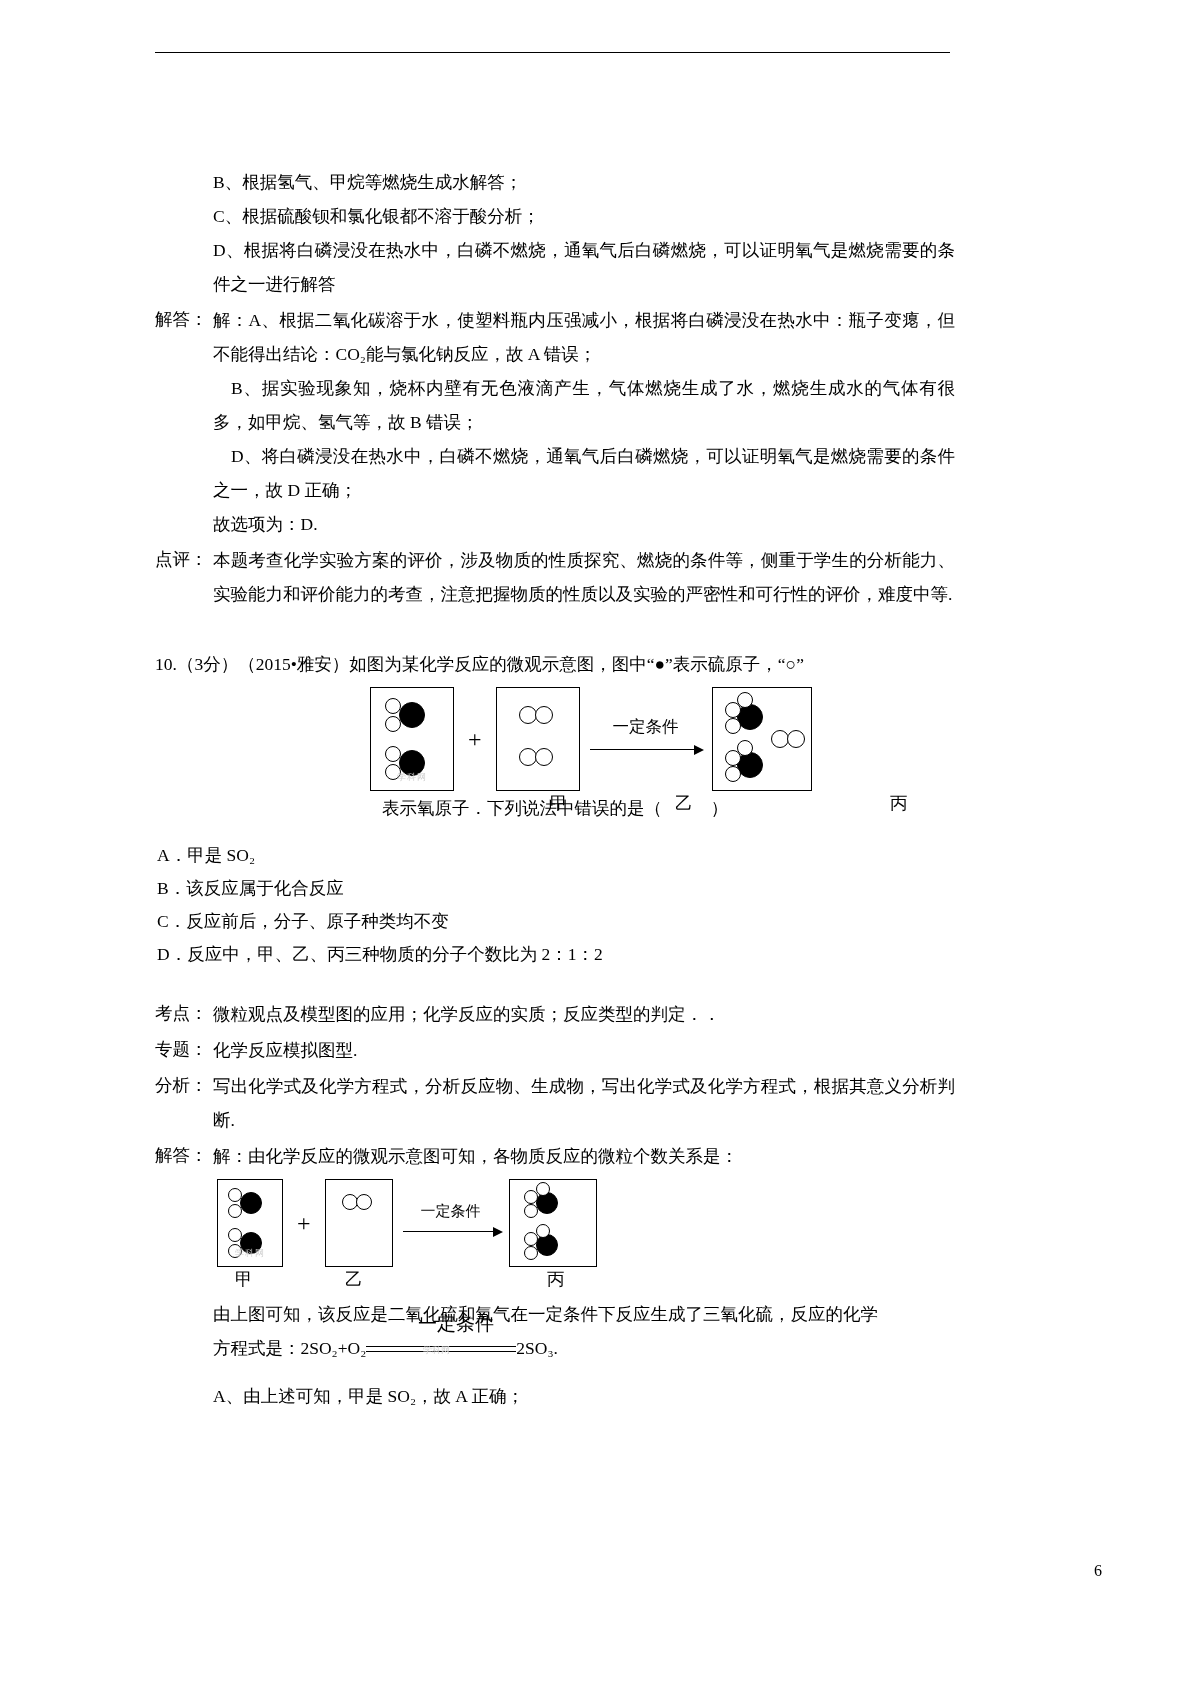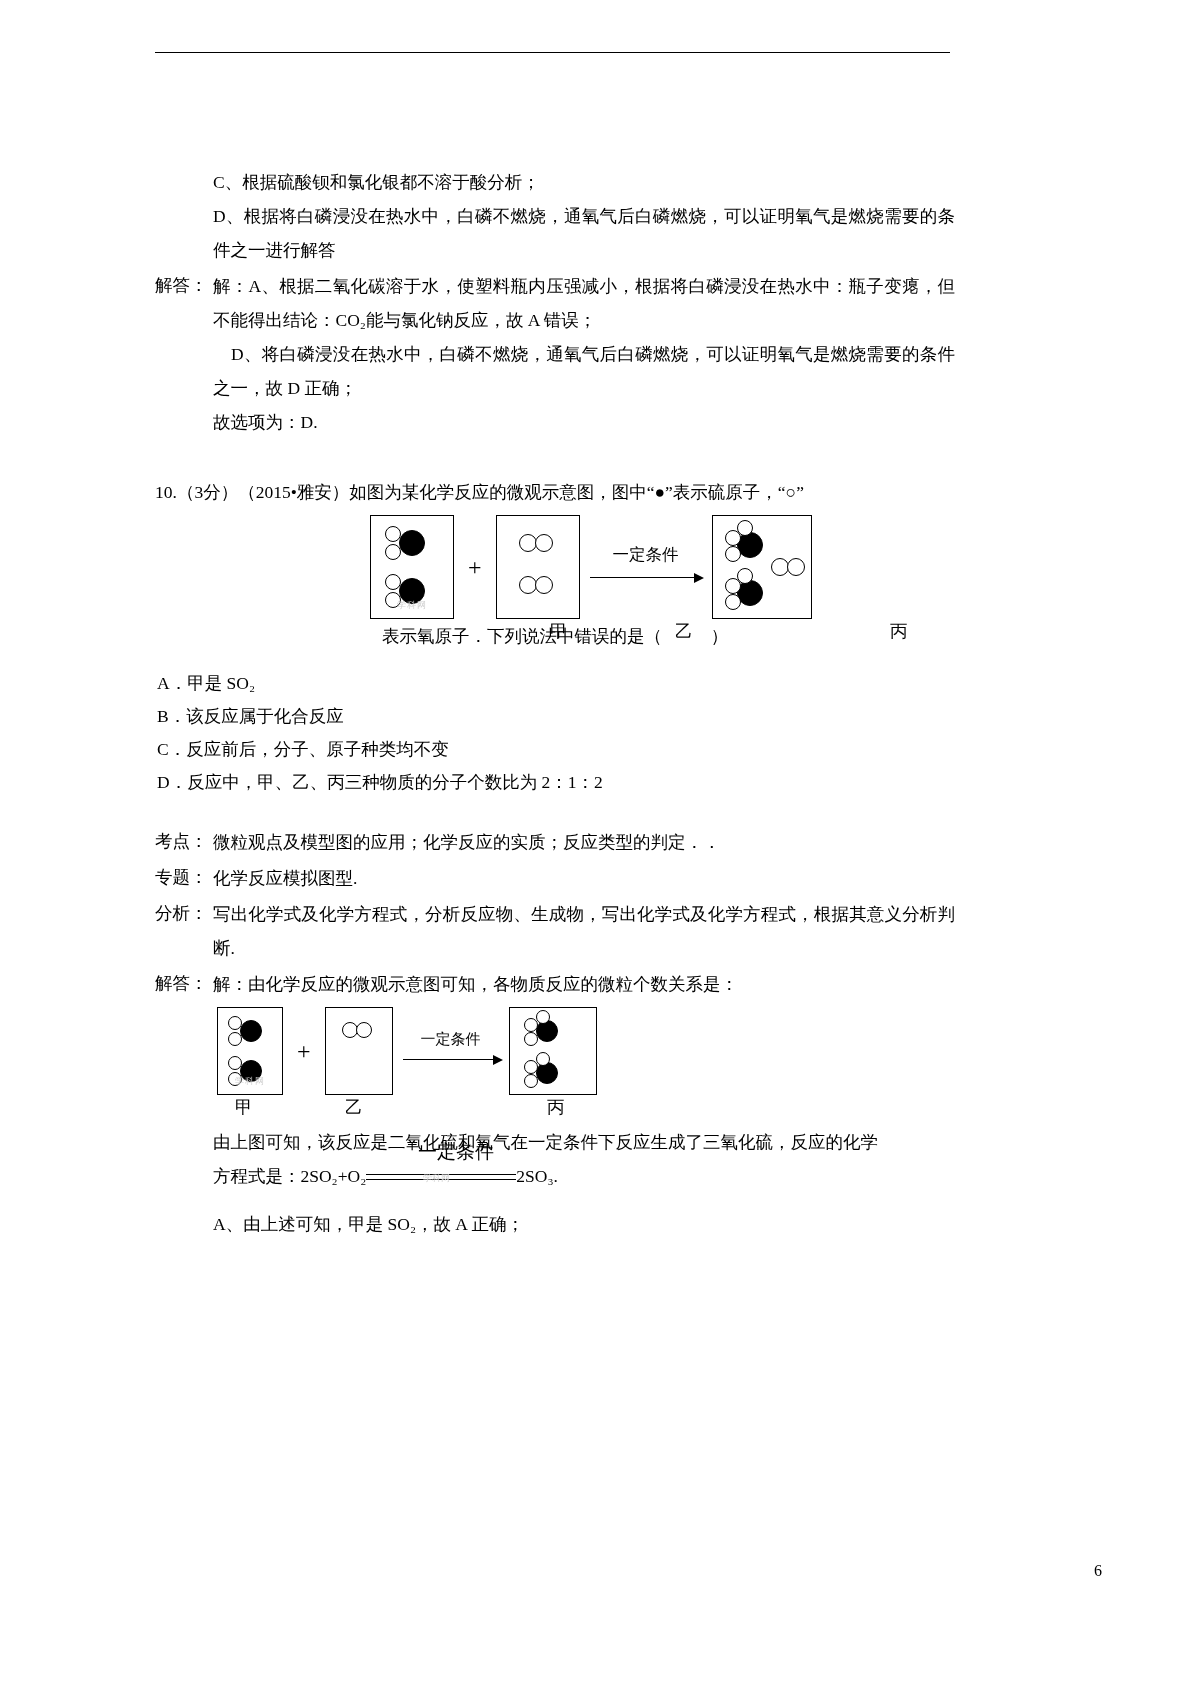--- a/index.html
+++ b/index.html
@@ -207,34 +207,42 @@
 
 <div class="page">
 
   <div class="top-rule"></div>
 
   <div class="content">
 
     <div class="row">
       <div class="label"></div>
       <div class="body-col">
+        <p class="line">B、根据氢气、甲烷等燃烧生成水解答；</p>
         <p class="line">C、根据硫酸钡和氯化银都不溶于酸分析；</p>
         <p class="line">D、根据将白磷浸没在热水中，白磷不燃烧，通氧气后白磷燃烧，可以证明氧气是燃烧需要的条件之一进行解答</p>
       </div>
     </div>
 
     <div class="row">
       <div class="label">解答：</div>
       <div class="body-col">
         <p class="line">解：A、根据二氧化碳溶于水，使塑料瓶内压强减小，根据将白磷浸没在热水中：瓶子变瘪，但不能得出结论：CO₂能与氯化钠反应，故 A 错误；</p>
+        <p class="line indent">B、据实验现象知，烧杯内壁有无色液滴产生，气体燃烧生成了水，燃烧生成水的气体有很多，如甲烷、氢气等，故 B 错误；</p>
         <p class="line indent">D、将白磷浸没在热水中，白磷不燃烧，通氧气后白磷燃烧，可以证明氧气是燃烧需要的条件之一，故 D 正确；</p>
         <p class="line">故选项为：D.</p>
       </div>
     </div>
 
+    <div class="row">
+      <div class="label">点评：</div>
+      <div class="body-col">
+        <p class="line">本题考查化学实验方案的评价，涉及物质的性质探究、燃烧的条件等，侧重于学生的分析能力、实验能力和评价能力的考查，注意把握物质的性质以及实验的严密性和可行性的评价，难度中等.</p>
+      </div>
+    </div>
 
     <div class="gap-lg"></div>
 
     <div>
       <p class="qhead">10.（3分）（2015•雅安）如图为某化学反应的微观示意图，图中“●”表示硫原子，“○”</p>
 
       <div class="diagram-wrap" style="margin-left:215px;">
         <div class="dia-main">
 
           <div class="boxframe" style="width:84px;height:104px;">

